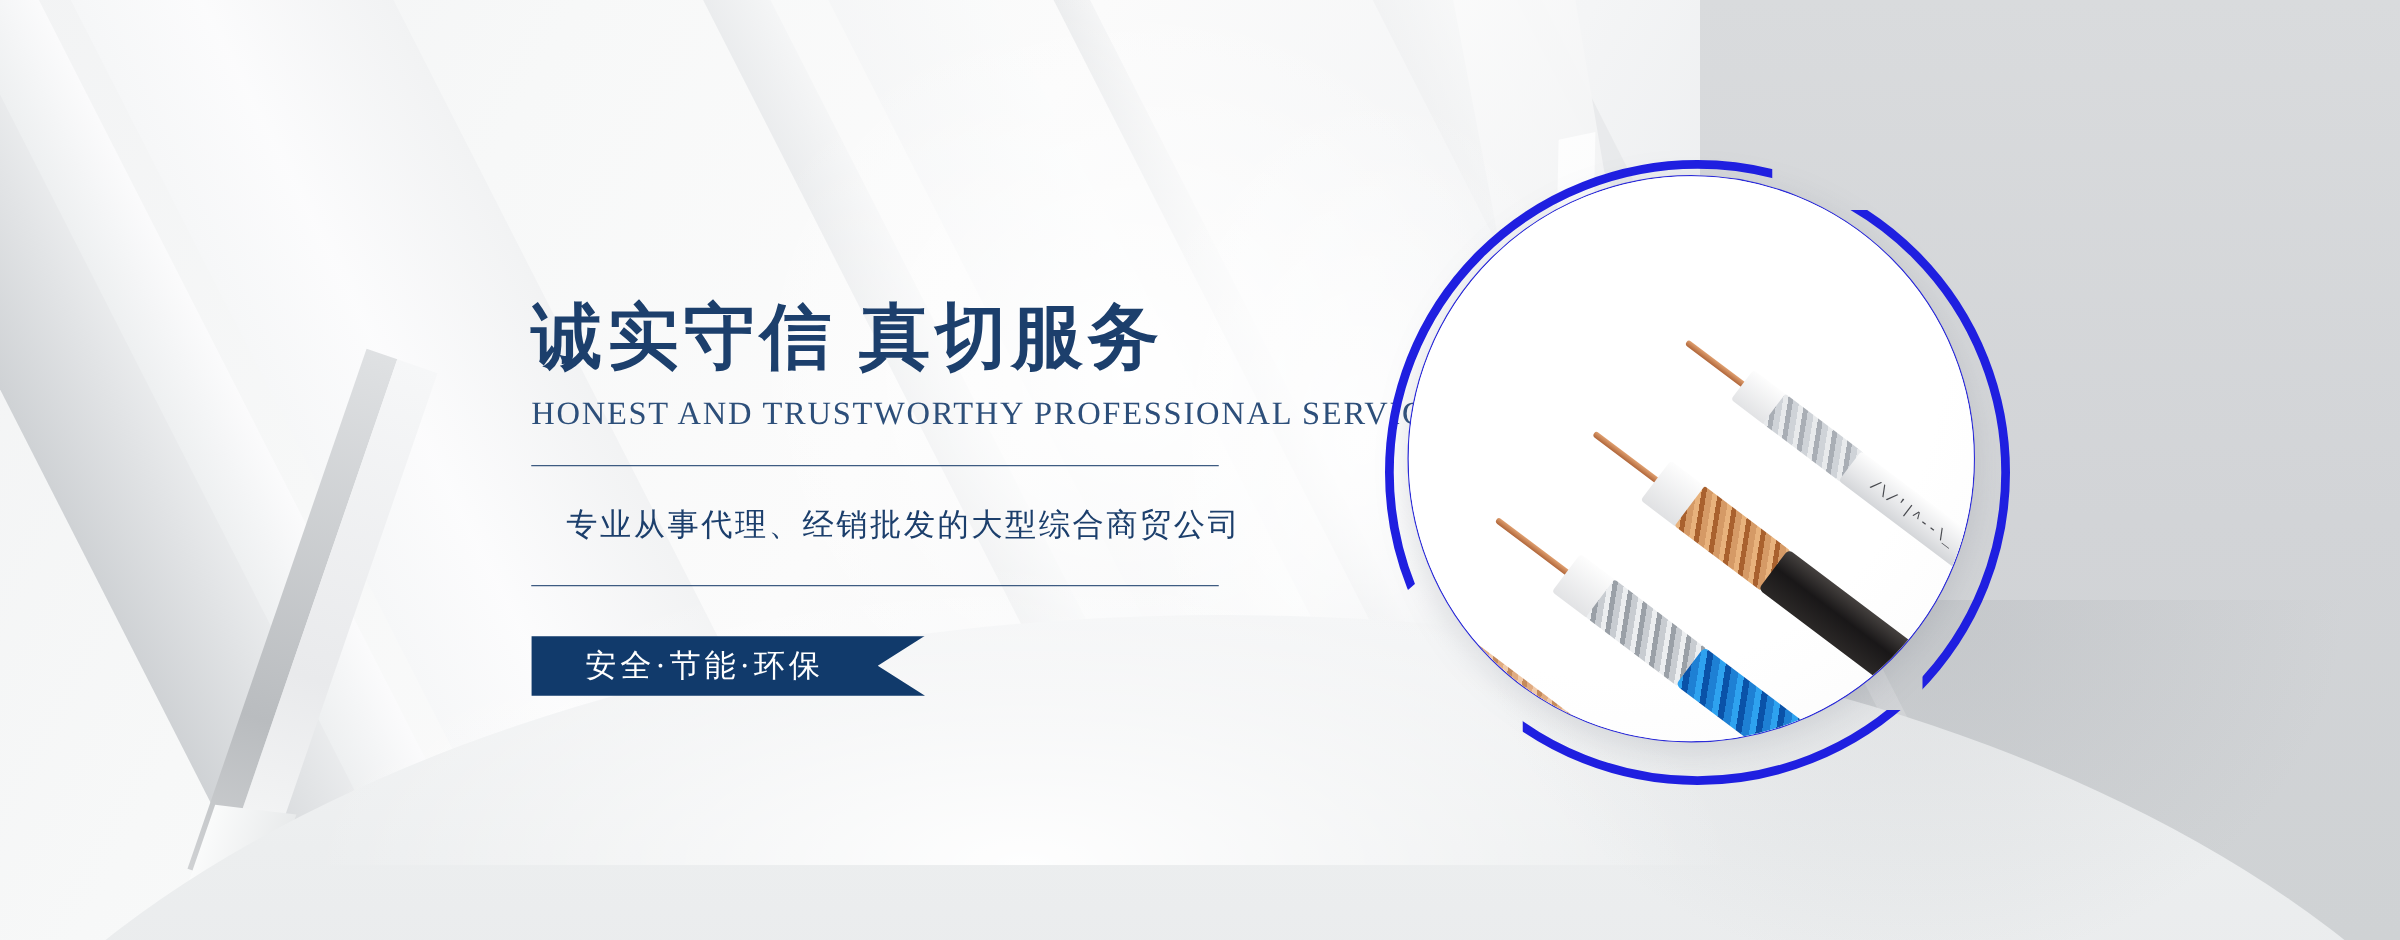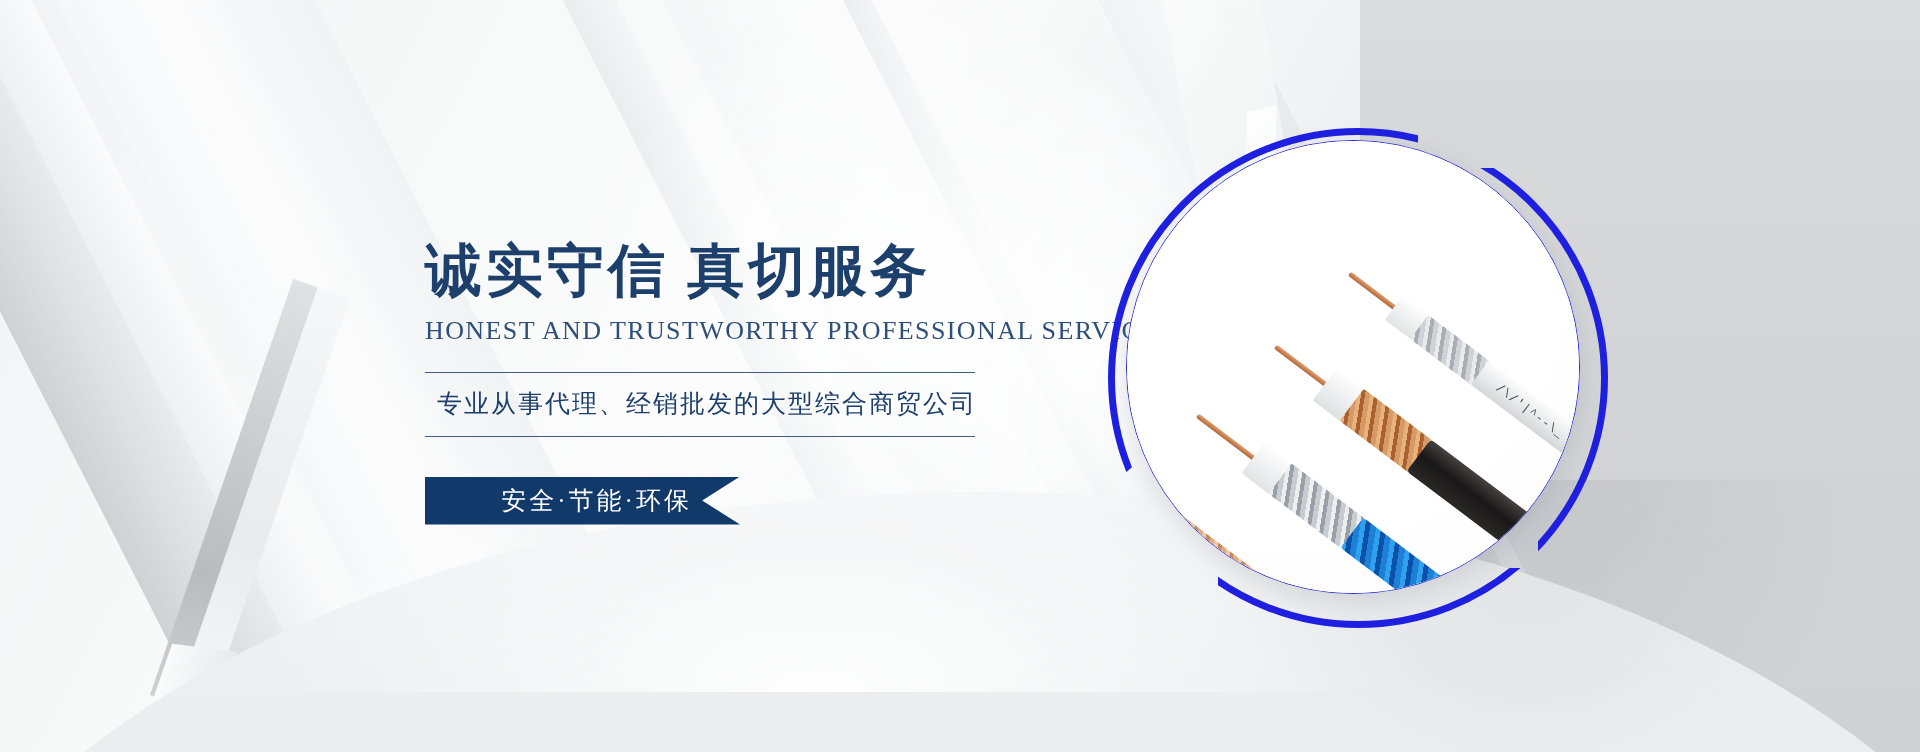--- a/index.html
+++ b/index.html
@@ -109,31 +109,31 @@
   }
   .subline{
     margin:14px 0 0 0;font-size:26px;letter-spacing:1.4px;
     color:#2d4f7a;font-weight:400;white-space:nowrap;
   }
   .rule{height:1px;background:#1c3f6c;width:550px;opacity:.85;}
   .rule-top{margin-top:26px;}
   .rule-bot{margin-top:0;}
   .desc{
     font-size:25px;color:#1c3f6c;letter-spacing:2px;
-    padding:14px 0 16px 12px;margin:0;white-space:nowrap;
+    padding:14px 0 16px 12px;margin:16px;white-space:nowrap;
   }
   .ribbon-wrap{position:relative;width:315px;height:48px;margin-top:40px;}
   .ribbon-body{
     position:absolute;inset:0;background:#113a6b;
     clip-path:polygon(0 0,100% 0,88% 50%,100% 100%,0 100%);
   }
   .ribbon-text{
     position:absolute;left:0;top:0;width:88%;height:100%;
     display:flex;align-items:center;justify-content:center;
-    color:#ffffff;font-size:25px;letter-spacing:3px;margin-left:33px;
+    color:#ffffff;font-size:25px;letter-spacing:3px;
   }
 
   
   .circle-zone{position:absolute;left:1108px;top:128px;width:500px;height:500px;}
   .photo{
     position:absolute;left:18px;top:12px;width:452px;height:452px;
     border-radius:50%;overflow:hidden;
     background:#ffffff;
     border:1px solid #2b2bd8;
     box-shadow:0 6px 26px rgba(120,125,135,.22);

